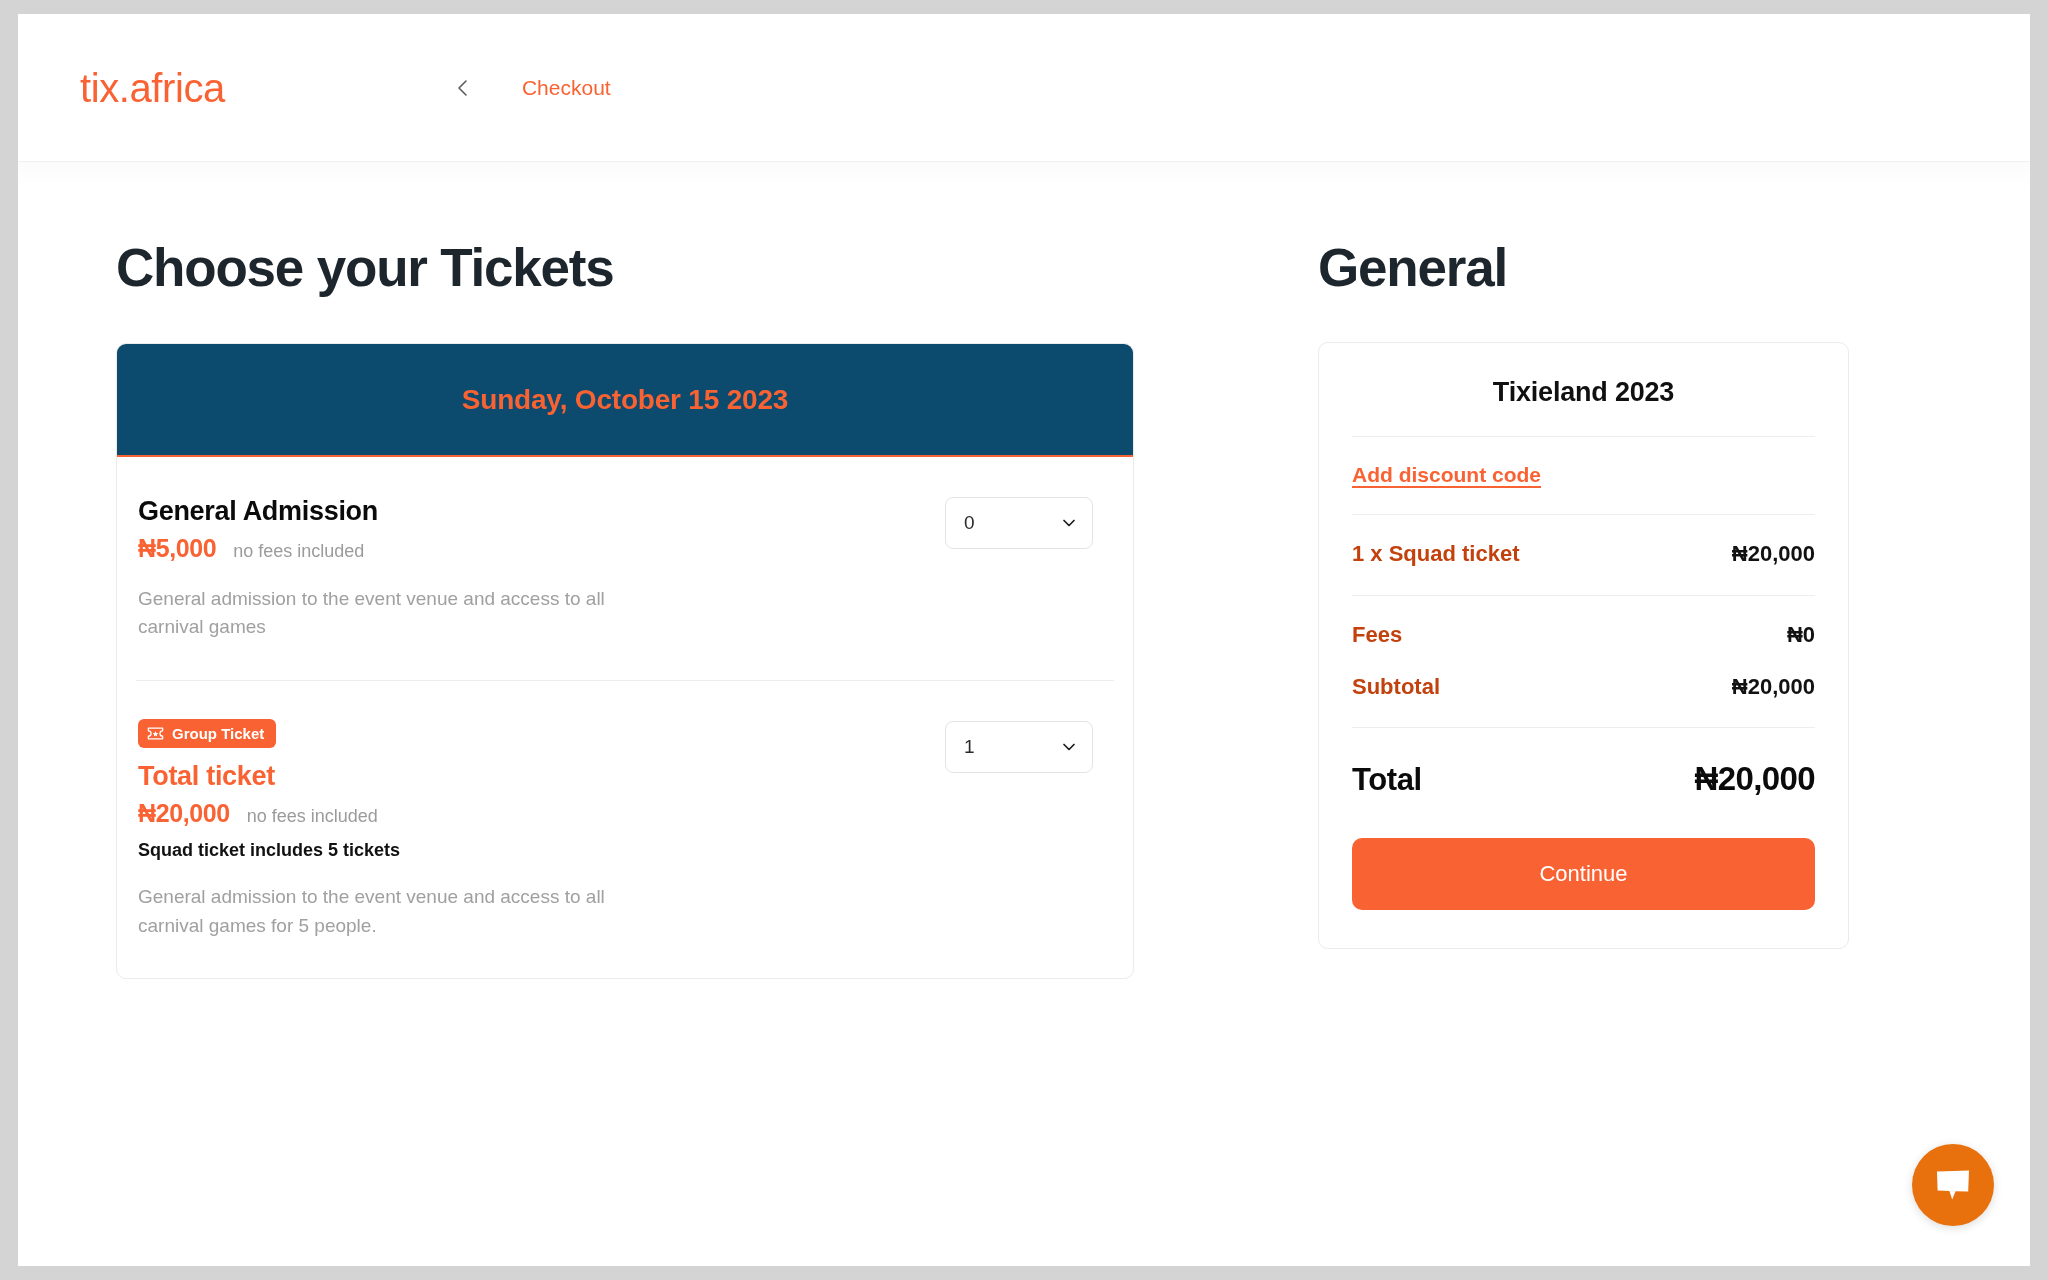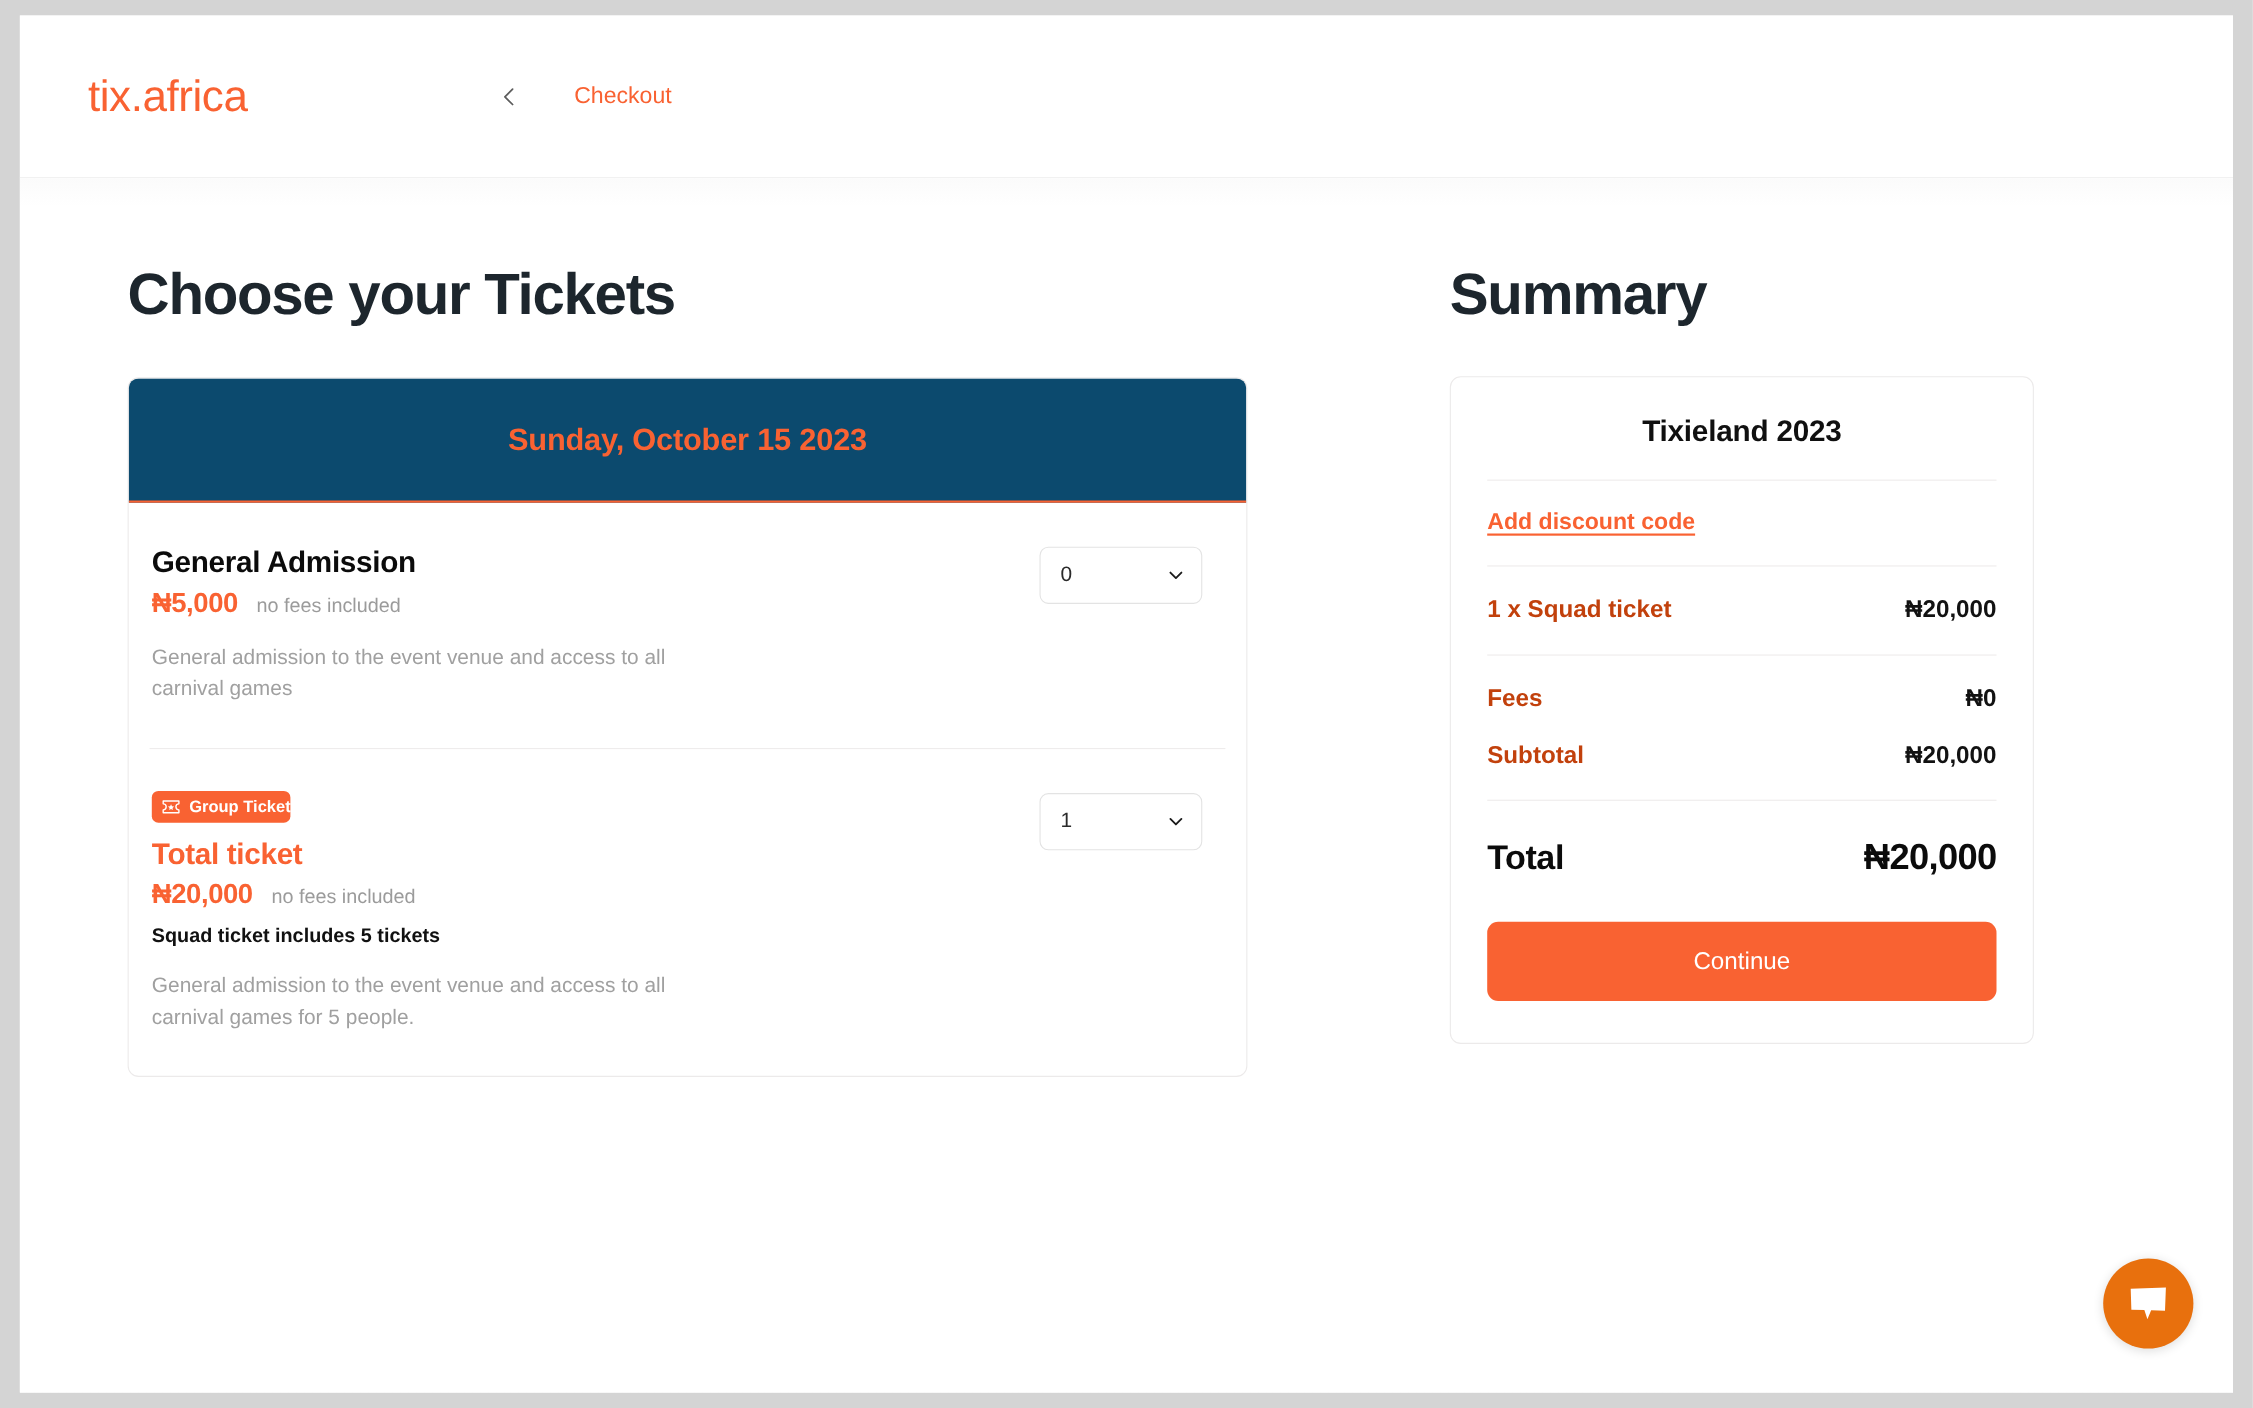--- a/index.html
+++ b/index.html
@@ -142,21 +142,21 @@
   }
   .ticket-info { flex: 1; min-width: 0; }
 
   .badge {
     display: inline-flex;
     align-items: center;
     gap: 8px;
     background: #f96232;
     color: #ffffff;
     border-radius: 6px;
-    padding: 6px 0 6px 9px;
+    padding: 6px 12px 6px 9px;
     font-size: 15px;
     font-weight: bold;
     margin-bottom: 12px;
   }
   .badge-icon {
     display: inline-flex;
     align-items: center;
     justify-content: center;
   }
   .badge-icon svg { display: block; }
@@ -430,21 +430,21 @@
                   </svg>
                 </span>
               </div>
             </div>
           </div>
 
         </div>
       </section>
 
       <aside class="col-right">
-        <h1 class="summary-title">Summary</h1>
+        <h1 class="summary-title">General</h1>
 
         <div class="summary-card">
           <div class="summary-event">Tixieland 2023</div>
 
           <a class="discount-link">Add discount code</a>
 
           <div class="divider"></div>
 
           <div class="items-block">
             <div class="line-item">

